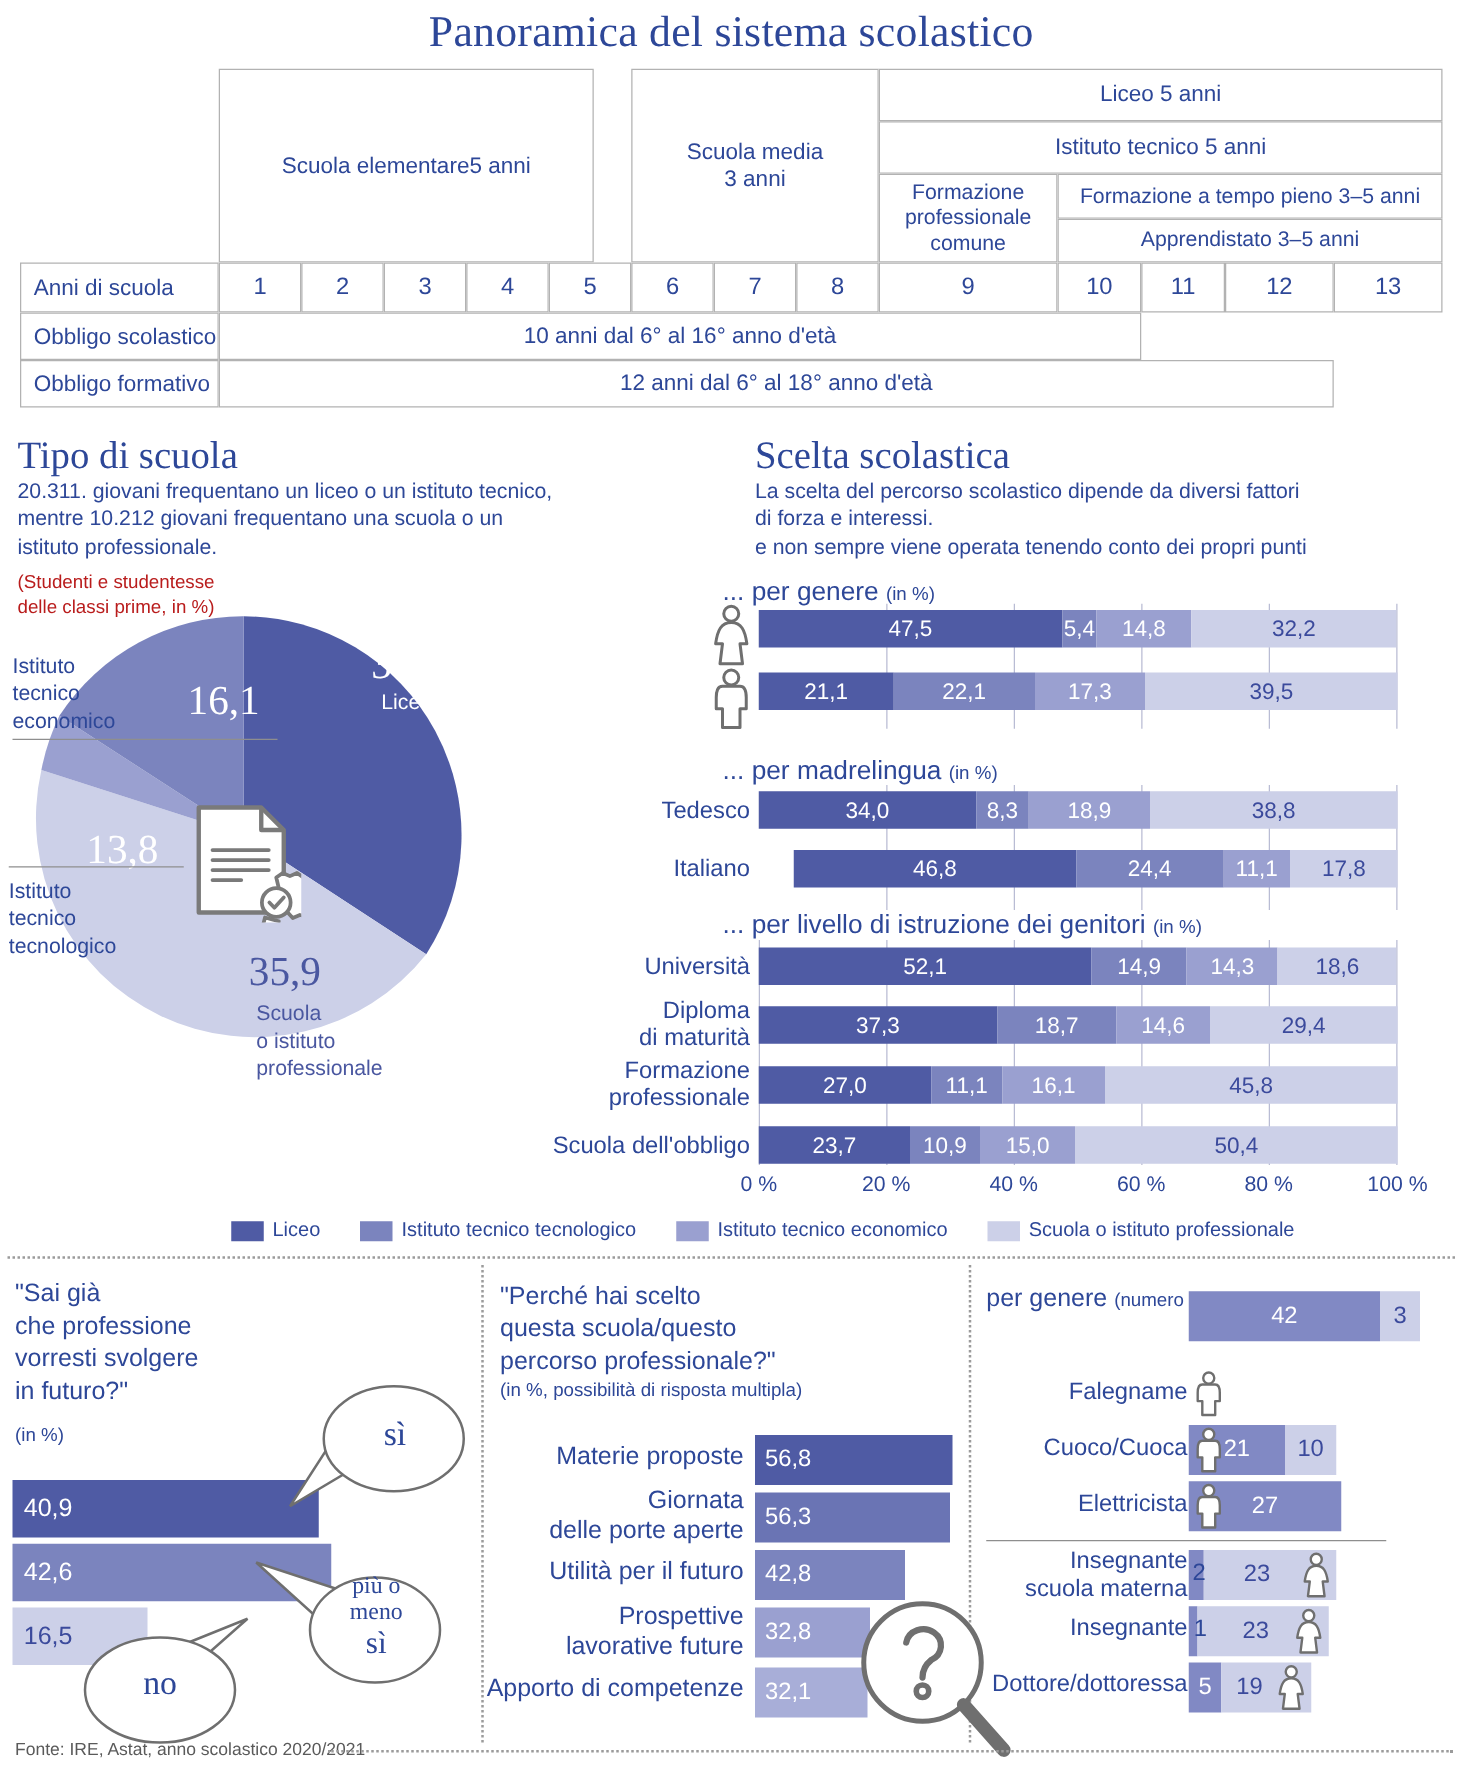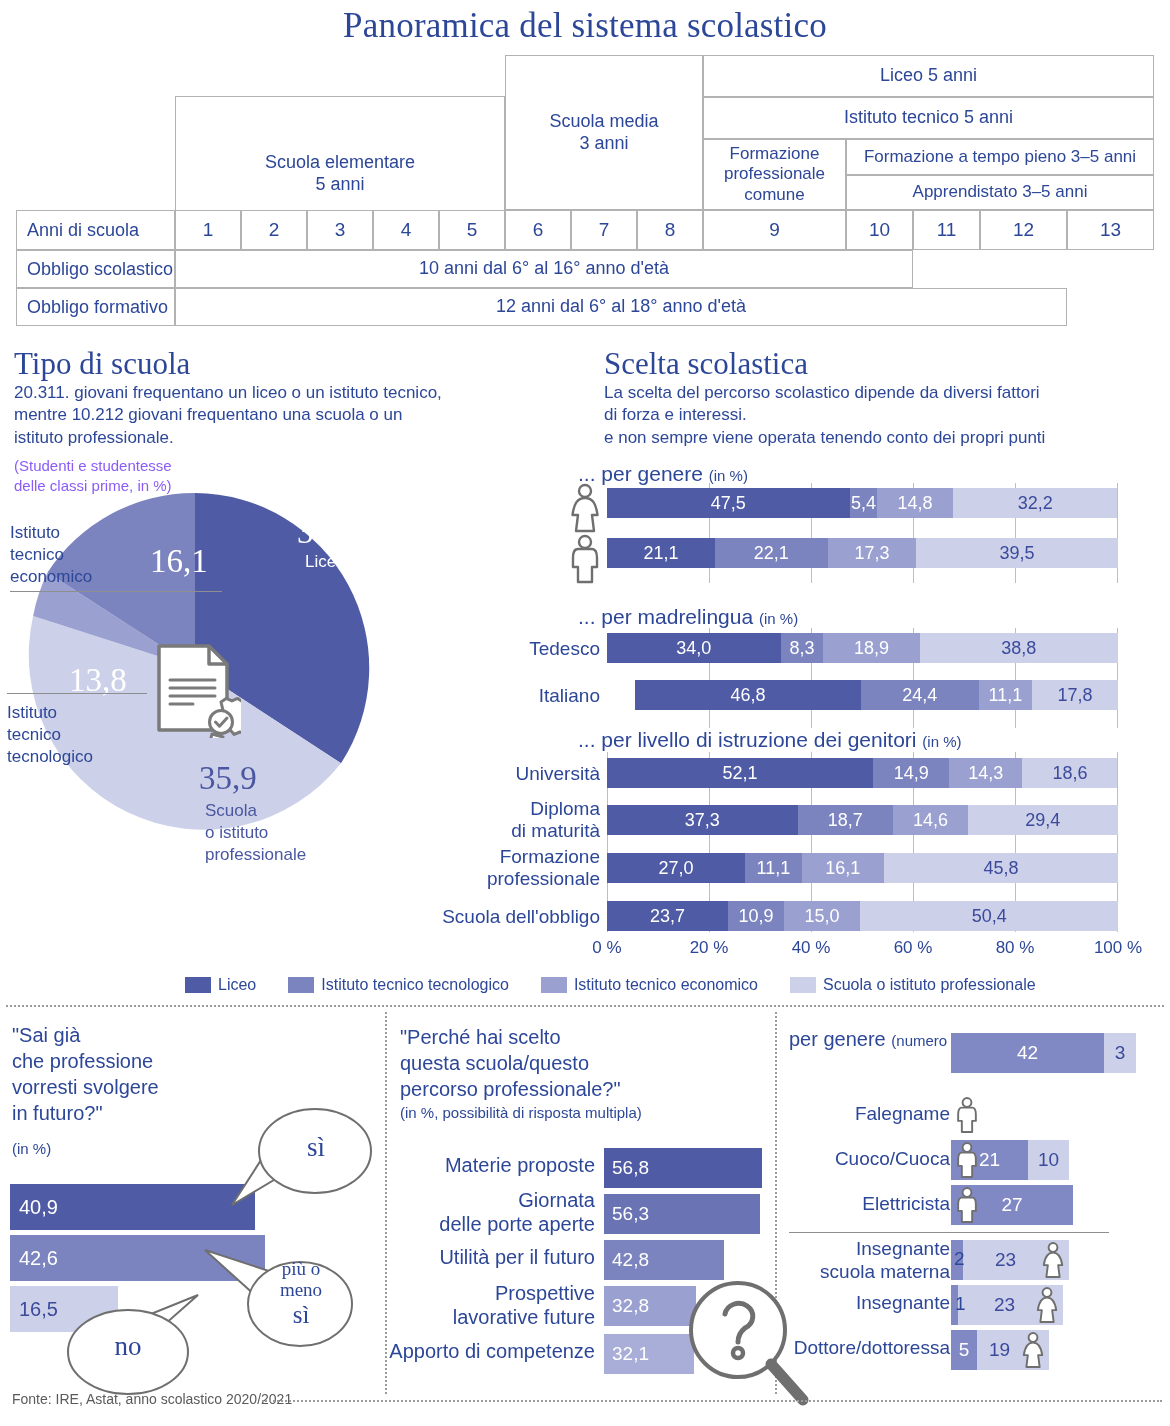--- a/index.html
+++ b/index.html
@@ -37,21 +37,21 @@
   }
   .yearcell { position:absolute; border:1px solid #b2b2b2; display:flex;
     align-items:center; justify-content:center; font-size:19px; color:#2d4798; background:#fff;}
 
   
   .sec-h {
     font-family:"Liberation Serif", serif;
     font-size:31px; color:#2d4798; line-height:1.05;
   }
   .sec-p { font-size:17px; color:#2d4798; line-height:1.32; }
-  .sec-sub { font-size:15px; color:#8b5cf6; line-height:1.3; }
+  .sec-sub { font-size:15px; color:#b91c1c; line-height:1.3; }
 
   
   #pie-wrap { position:absolute; left:20px; top:492px; width:350px; height:352px; }
   .pie-val { position:absolute; font-family:"Liberation Serif", serif; font-size:33px; }
   .pie-cap { position:absolute; font-size:17px; line-height:1.28; }
   .lead-line { position:absolute; height:1px; background:#8e8e8e; }
 
   
   .grp-title { position:absolute; font-size:21px; color:#2d4798; }
   .grp-title .unit { font-size:15px; }
@@ -108,21 +108,21 @@
   .bubble-text { position:absolute; font-family:"Liberation Serif", serif;
                  color:#2d4798; text-align:center; line-height:1.12; }
 </style>
 </head>
 <body>
 
 <div id="page-title" class="serif">Panoramica del sistema scolastico</div>
 
 <div id="system-table">
 
-  <div class="tcell" style="left:159px; top:0; width:330px; height:155px; flex-direction:column;margin-top:41px;">
+  <div class="tcell" style="left:159px; top:0; width:300px; height:155px; flex-direction:row;">
     <span>Scuola elementare</span>
     <span>5 anni</span>
   </div>
 
   <div class="tcell" style="left:489px; top:0; width:198px; height:155px; flex-direction:column;">
     <span>Scuola media</span>
     <span>3 anni</span>
   </div>
 
   <div class="tcell" style="left:687px; top:0; width:451px; height:42px;">Liceo 5 anni</div>

